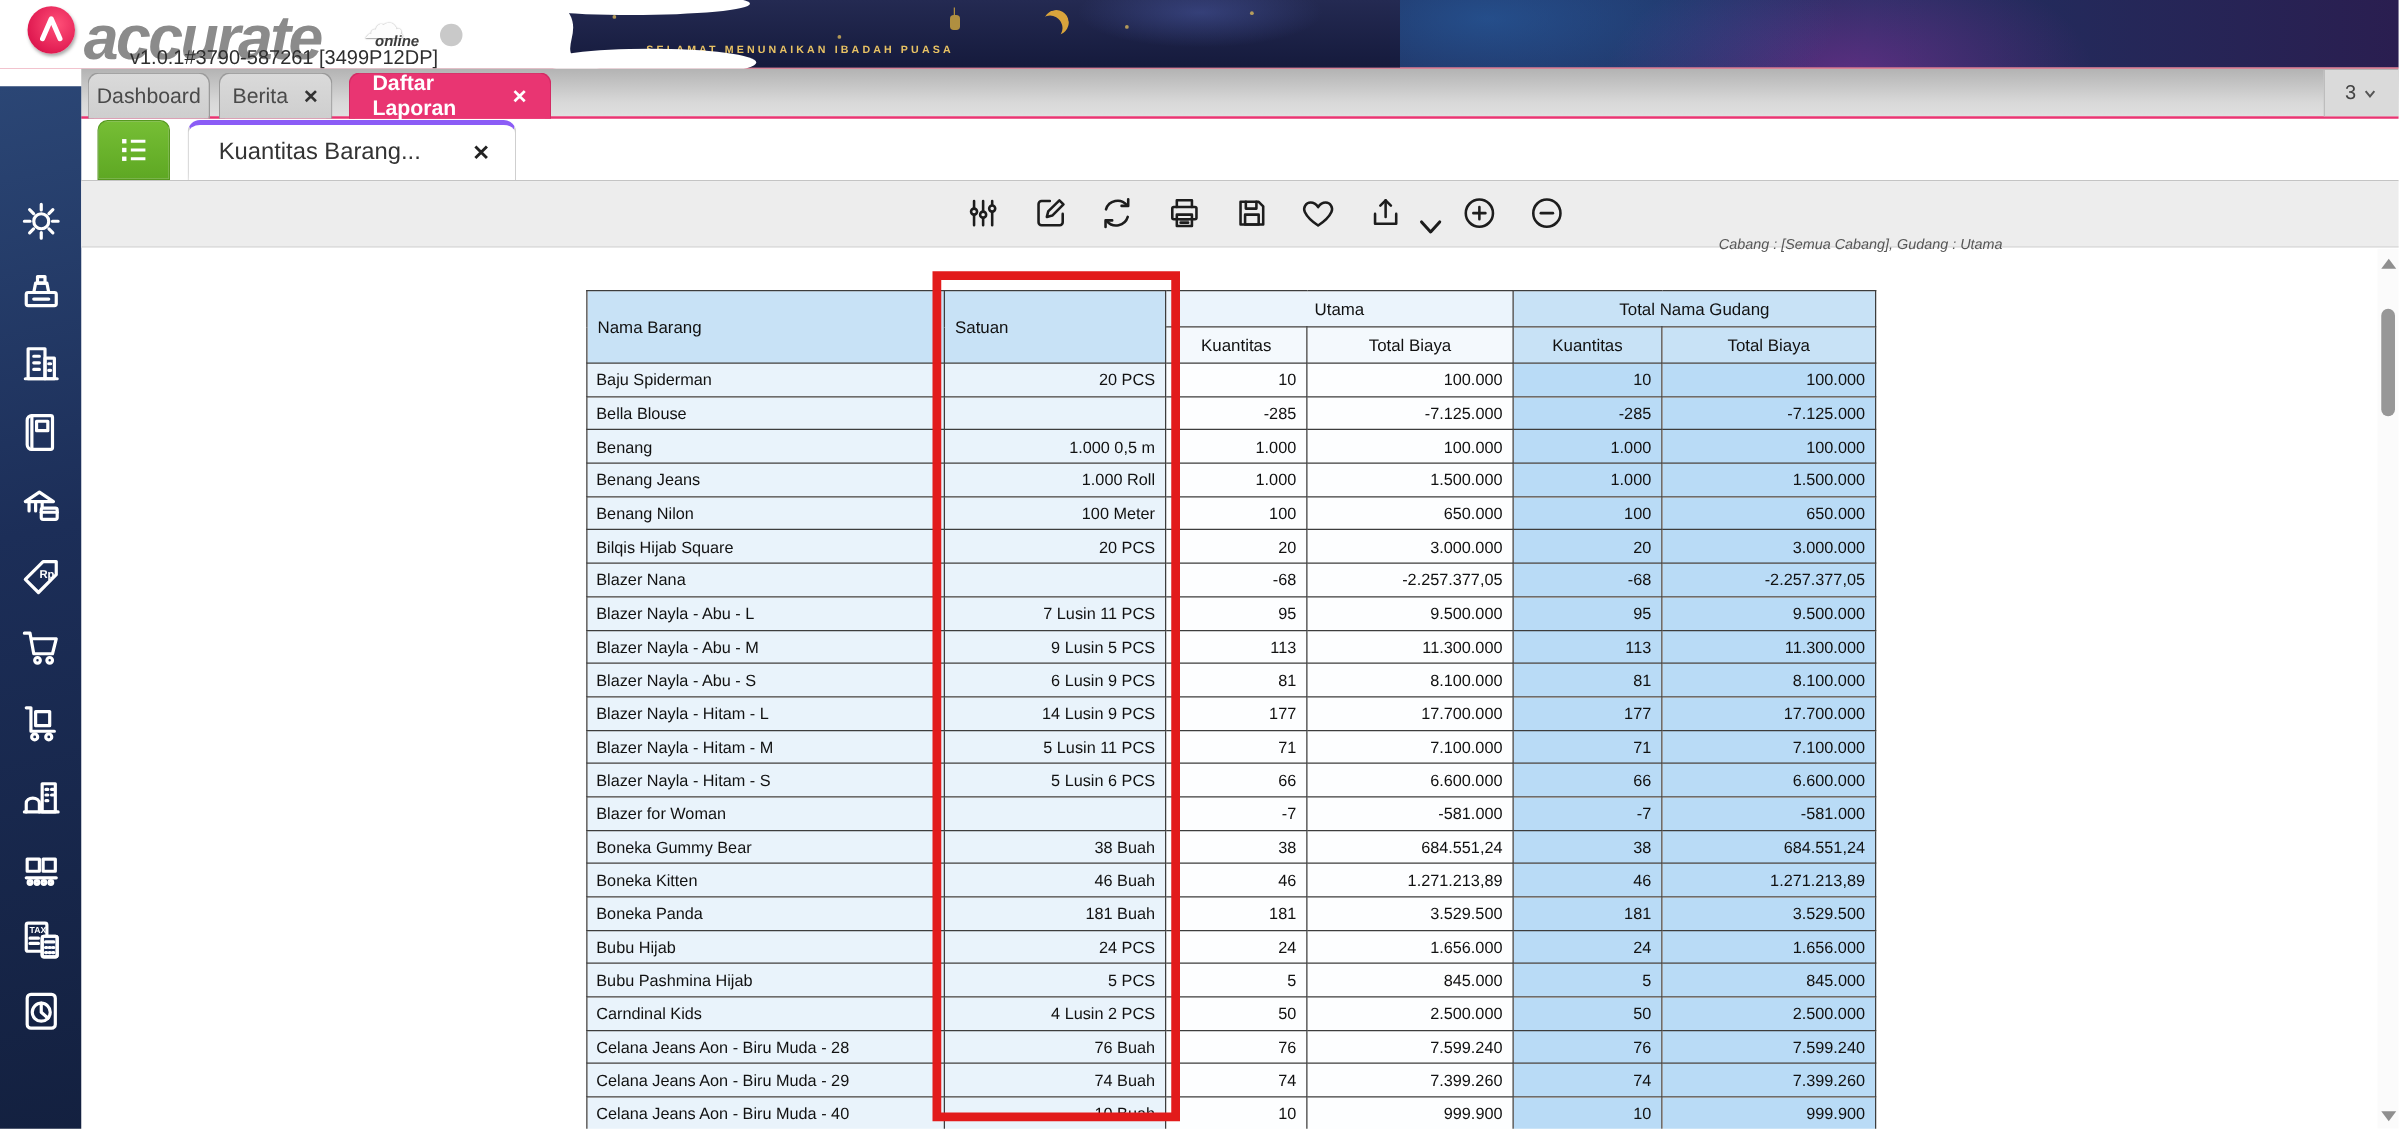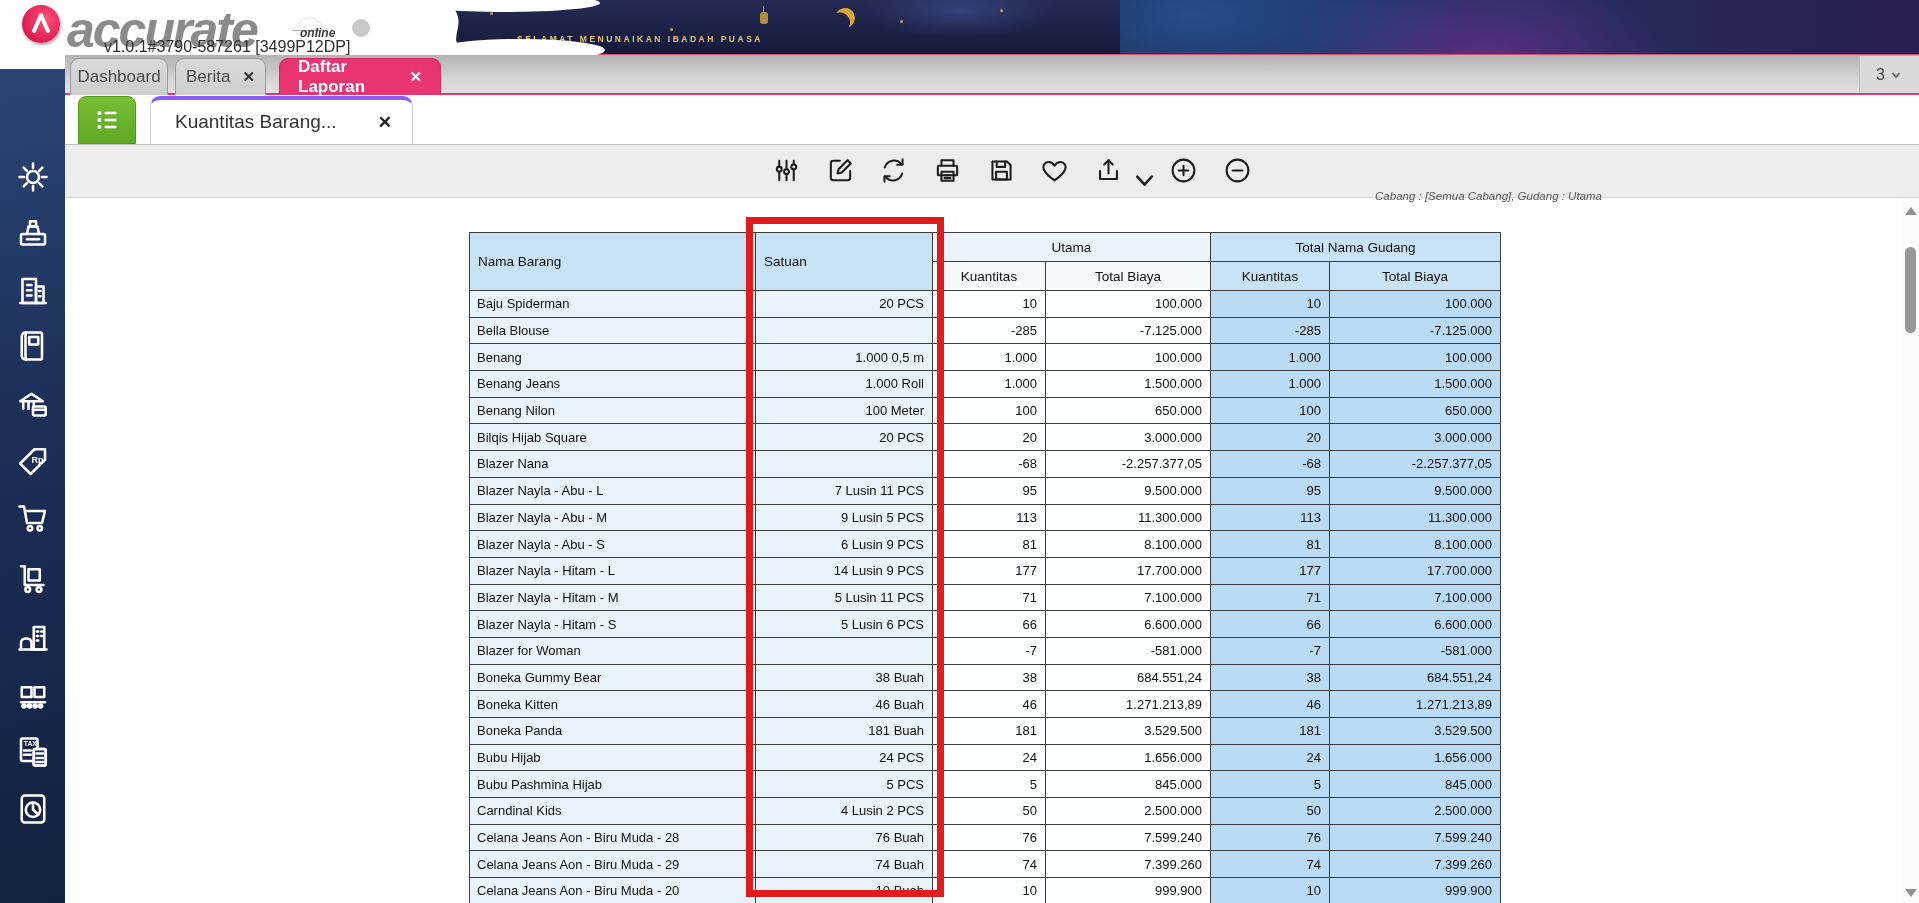--- a/index.html
+++ b/index.html
@@ -527,21 +527,21 @@
         </tr>
         <tr>
           <td class="c-name">Celana Jeans Aon - Biru Muda - 29</td>
           <td class="c-satuan">74 Buah</td>
           <td class="c-q1">74</td>
           <td class="c-b1">7.399.260</td>
           <td class="c-q2">74</td>
           <td class="c-b2">7.399.260</td>
         </tr>
         <tr>
-          <td class="c-name">Celana Jeans Aon - Biru Muda - 20</td>
+          <td class="c-name">Celana Jeans Aon - Biru Muda - 40</td>
           <td class="c-satuan">10 Buah</td>
           <td class="c-q1">10</td>
           <td class="c-b1">999.900</td>
           <td class="c-q2">10</td>
           <td class="c-b2">999.900</td>
         </tr>
       </tbody>
   </table>
 
   <div class="red-annotation"></div>

